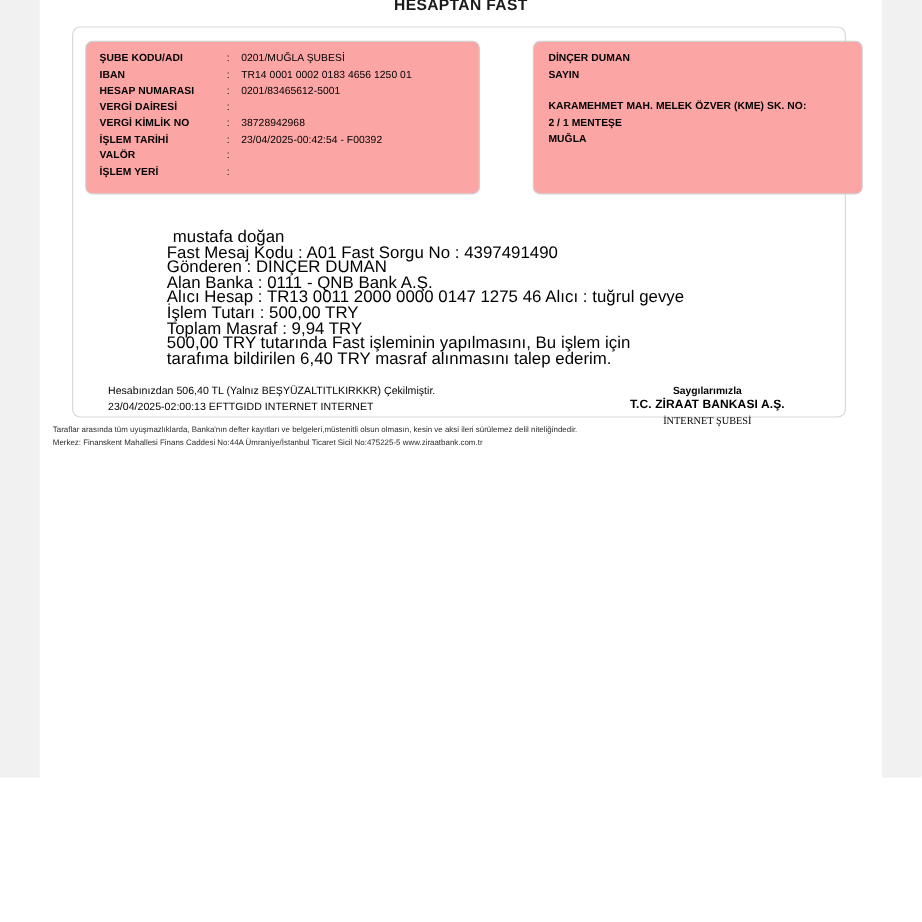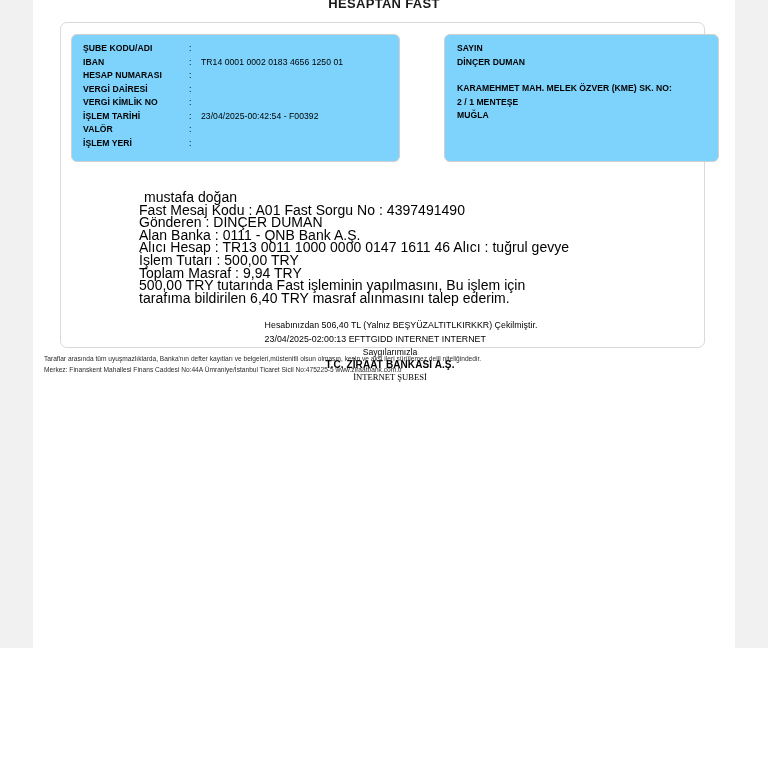--- a/index.html
+++ b/index.html
@@ -59,21 +59,21 @@
     top: 11px;
     width: 625px;
     height: 128px;
   }
   .card {
     position: absolute;
     top: 0;
     height: 128px;
     border: 1px solid #d0d0d0;
     border-radius: 6px;
-    background: #7dd3fc;
+    background: #fca5a5;
     box-sizing: border-box;
   }
   .card-left {
     left: 0;
     width: 329px;
   }
   .card-right {
     left: 373px;
     width: 275px;
   }
@@ -129,41 +129,40 @@
     font-size: 14px;
     line-height: 12.6px;
     letter-spacing: 0.03px;
   }
   .body-text .first-line {
     padding-left: 5px;
   }
   
   .summary {
     position: absolute;
-    left: 47px;
+    left: 29px;
     top: 296px;
     width: 586px;
     display: flex;
     justify-content: space-between;
-    align-items: center;
-    flex-direction: column;
+    align-items: flex-start;
   }
   .summary-left {
     font-size: 8.8px;
     line-height: 13.5px;
     letter-spacing: 0.02px;
   }
   .summary-right {
     text-align: center;
     font-size: 8.6px;
     line-height: 12.6px;
     padding-right: 22px;
   }
   .sig-regards {
-    font-weight: normal;
+    font-weight: bold;
   }
   .sig-bank {
     font-weight: bold;
     font-size: 10px;
     letter-spacing: 0.1px;
   }
   .sig-branch {
     font-weight: normal;
     font-family: Liberation Serif, serif;
   }
@@ -191,42 +190,45 @@
     <div class="outer-box">
 
       <div class="cards">
 
         <div class="card card-left">
           <div class="kv-list">
 
             <div class="kv-row">
               <span class="kv-label">ŞUBE KODU/ADI</span>
               <span class="kv-colon">:</span>
+              <span class="kv-value">0201/MUĞLA ŞUBESİ</span>
             </div>
 
             <div class="kv-row">
               <span class="kv-label">IBAN</span>
               <span class="kv-colon">:</span>
               <span class="kv-value">TR14 0001 0002 0183 4656 1250 01</span>
             </div>
 
             <div class="kv-row">
               <span class="kv-label">HESAP NUMARASI</span>
               <span class="kv-colon">:</span>
+              <span class="kv-value">0201/83465612-5001</span>
             </div>
 
             <div class="kv-row">
               <span class="kv-label">VERGİ DAİRESİ</span>
               <span class="kv-colon">:</span>
               <span class="kv-value"></span>
             </div>
 
             <div class="kv-row">
               <span class="kv-label">VERGİ KİMLİK NO</span>
               <span class="kv-colon">:</span>
+              <span class="kv-value">38728942968</span>
             </div>
 
             <div class="kv-row">
               <span class="kv-label">İŞLEM TARİHİ</span>
               <span class="kv-colon">:</span>
               <span class="kv-value">23/04/2025-00:42:54 - F00392</span>
             </div>
 
             <div class="kv-row">
               <span class="kv-label">VALÖR</span>
@@ -236,37 +238,37 @@
             <div class="kv-row">
               <span class="kv-label">İŞLEM YERİ</span>
               <span class="kv-colon">:</span>
             </div>
 
           </div>
         </div>
 
         <div class="card card-right">
           <div class="addr">
+            <div>DİNÇER DUMAN</div>
             <div>SAYIN</div>
-            <div>DİNÇER DUMAN</div>
             <div class="addr-gap"></div>
             <div>KARAMEHMET MAH. MELEK ÖZVER (KME) SK. NO:</div>
             <div>2 / 1 MENTEŞE</div>
             <div>MUĞLA</div>
           </div>
         </div>
 
       </div>
 
       <div class="body-text">
         <div class="first-line">mustafa doğan</div>
         <div>Fast Mesaj Kodu : A01 Fast Sorgu No : 4397491490</div>
         <div>Gönderen : DİNÇER DUMAN</div>
         <div>Alan Banka : 0111 - QNB Bank A.Ş.</div>
-        <div>Alıcı Hesap : TR13 0011 1000 0000 0147 1611 46 Alıcı : tuğrul gevye</div>
+        <div>Alıcı Hesap : TR13 0011 2000 0000 0147 1275 46 Alıcı : tuğrul gevye</div>
         <div>İşlem Tutarı : 500,00 TRY</div>
         <div>Toplam Masraf : 9,94 TRY</div>
         <div>500,00 TRY tutarında Fast işleminin yapılmasını, Bu işlem için</div>
         <div>tarafıma bildirilen 6,40 TRY masraf alınmasını talep ederim.</div>
       </div>
 
       <div class="summary">
         <div class="summary-left">
           <div>Hesabınızdan 506,40 TL (Yalnız BEŞYÜZALTITLKIRKKR) Çekilmiştir.</div>
           <div>23/04/2025-02:00:13 EFTTGIDD INTERNET INTERNET</div>

